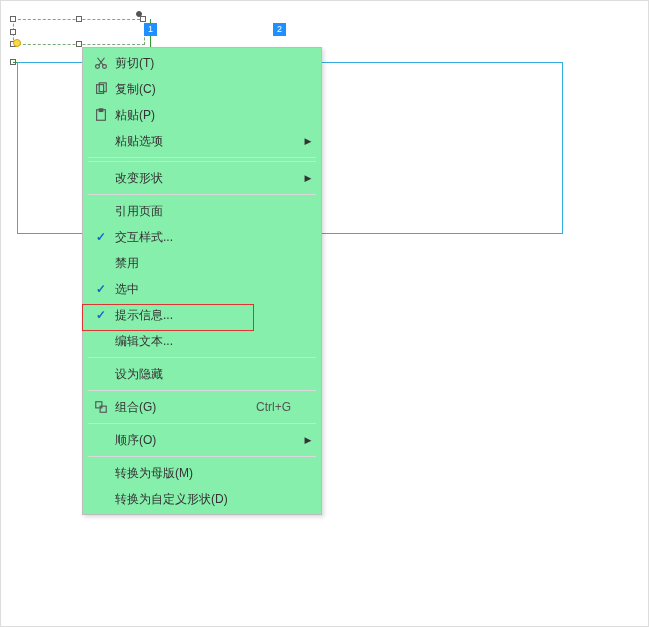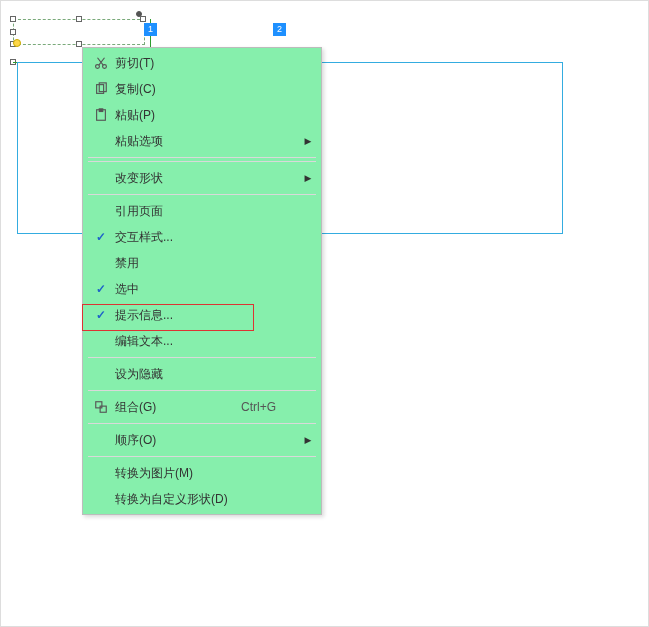--- a/index.html
+++ b/index.html
@@ -26,21 +26,21 @@
     border-radius:50%;background:#ffd74a;border:1px solid #c8a900}
 
   
   .menu{position:absolute;left:81px;top:46px;width:230px;
     background:#86efac;border:1px solid #bcbcbc;
     box-shadow:2px 2px 4px rgba(0,0,0,.15);padding:2px 4px}
   .mi{display:flex;align-items:center;height:26px;cursor:default;
     position:relative}
   .mi .ico{width:28px;display:flex;justify-content:center;color:#555}
   .mi .lbl{flex:1;white-space:nowrap}
-  .mi .acc{width:50px;padding-right:8px;color:#555}
+  .mi .acc{width:50px;text-align:right;padding-right:8px;color:#555}
   .mi .sub{width:18px;text-align:center;color:#333;font-size:9px}
   .sep{height:1px;background:#d9d9d9;margin:3px 1px}
   .chk{color:#1e62c9;font-weight:bold}
   .hl{position:absolute;left:81px;width:170px;height:25px;
     border:1px solid #d33;pointer-events:none}
   svg{display:block}
 </style>
 </head>
 <body>
 
@@ -176,21 +176,21 @@
     <div class="sep"></div>
     <div class="mi">
       <span class="ico"></span>
       <span class="lbl">顺序(O)</span>
       <span class="acc"></span>
       <span class="sub">▶</span>
     </div>
     <div class="sep"></div>
     <div class="mi">
       <span class="ico"></span>
-      <span class="lbl">转换为图片(M)</span>
+      <span class="lbl">转换为母版(M)</span>
       <span class="acc"></span>
       <span class="sub"></span>
     </div>
     <div class="mi">
       <span class="ico"></span>
       <span class="lbl">转换为自定义形状(D)</span>
       <span class="acc"></span>
       <span class="sub"></span>
     </div>
   </div>

